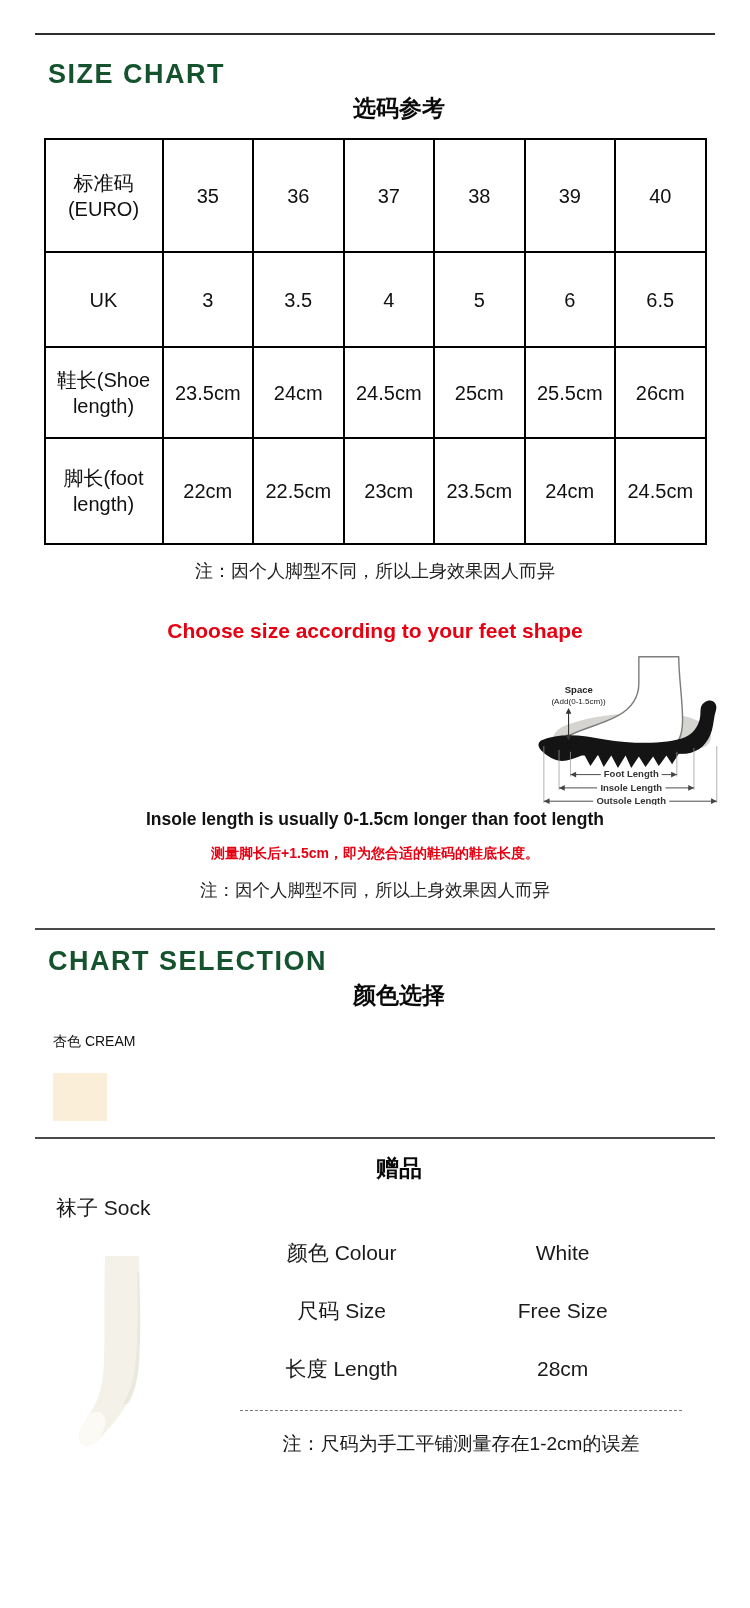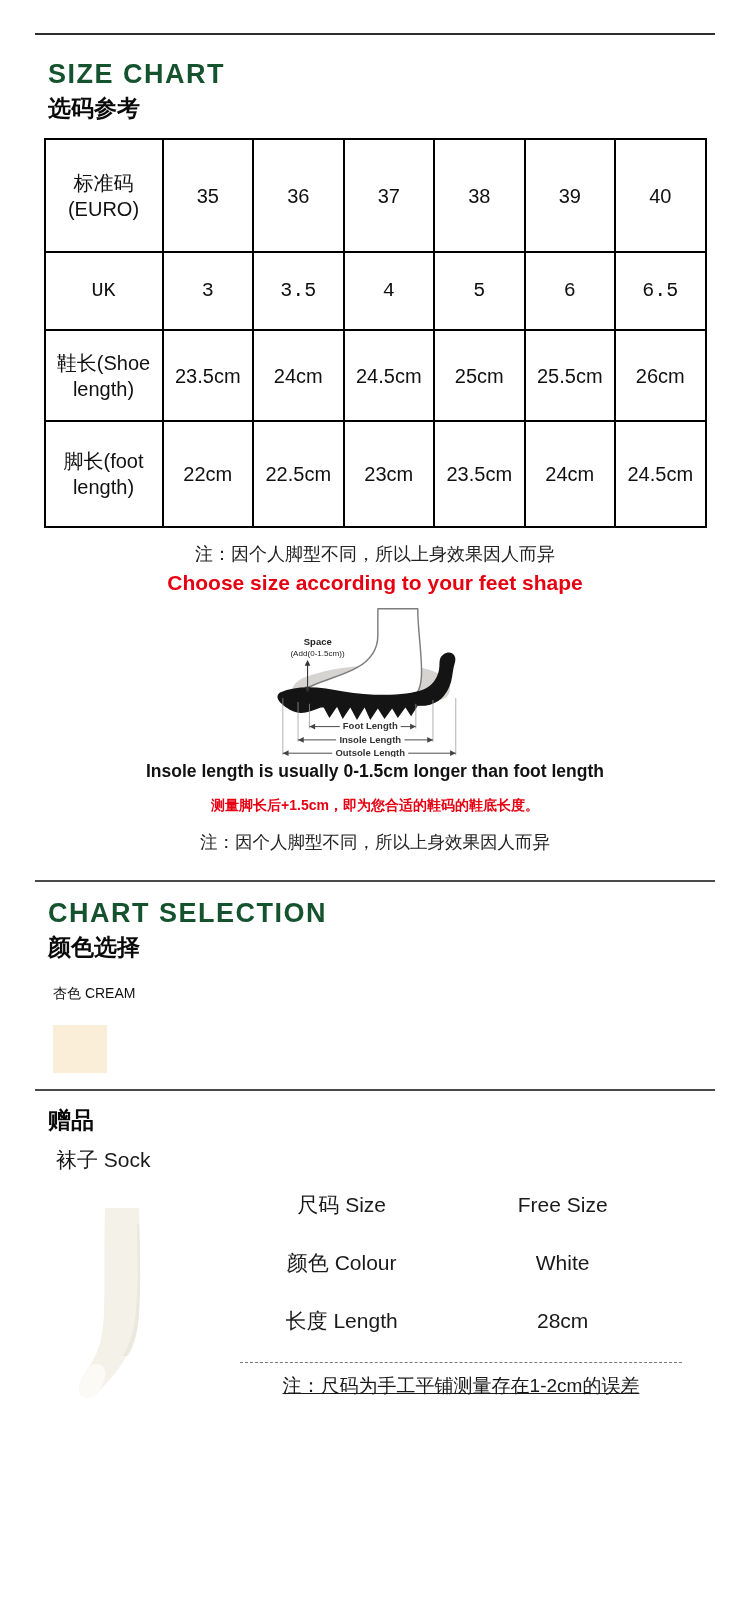--- a/index.html
+++ b/index.html
@@ -8,58 +8,58 @@
     width:750px; height:1608px; overflow:hidden;
     font-family:"Liberation Sans", sans-serif; color:#111;
     position:relative;
   }
   .rule { border-top:2px solid #2e2e2e; margin:0 35px; }
   .rule.light { border-top-color:#4a4a4a; }
 
   
   .sec-head { margin:24px 0 0 48px; }
   .sec-head .en { font-size:27px; font-weight:700; letter-spacing:1.5px; color:#14532d; }
-  .sec-head .zh { font-size:23px; font-weight:700; margin-top:3px; color:#0a0a0a; }
+  .sec-head .zh { font-size:23px; font-weight:700; margin-top:3px; color:#0a0a0a;text-align:center; }
 
   
   table.size { border-collapse:collapse; margin:14px auto 0; table-layout:fixed; width:663px; }
   table.size td {
     border:2px solid #000; text-align:center; vertical-align:middle;
     font-size:20px; color:#111; padding:4px 6px; line-height:1.3;
   }
   table.size col.hdr { width:118px; }
   tr.r1 td { height:113px; }
-  tr.r2 td { height:78px;font-family:Liberation Mono, monospace; }
+  tr.r2 td { height:95px; }
   tr.r3 td { height:91px; }
   tr.r4 td { height:106px; }
 
   .note { text-align:center; font-size:18px; color:#222; margin-top:14px; }
-  .fit-heading { text-align:center; font-size:21px; font-weight:700; margin-top:5px; }
-  .diagram-wrap { text-align:center; margin-top:10px; }
+  .fit-heading { text-align:center; font-size:21px; font-weight:700; margin-top:36px; }
+  .diagram-wrap { text-align:right; margin-top:10px; }
   .insole-en { text-align:center; font-size:17.5px; font-weight:700; color:#111; }
   .insole-zh { text-align:center; font-size:14px; font-weight:700; margin-top:15px; }
   .note2 { text-align:center; font-size:17.5px; color:#222; margin-top:15px; }
 
   .divider1 { margin-top:26px; }
   .colour-head { margin:16px 0 0 48px; }
   .swatch-label { margin:22px 0 0 53px; font-size:14px; text-underline-offset:4px; }
   .swatch { width:54px; height:48px; margin:22px 0 0 53px; }
 
   .divider2 { margin-top:16px; }
   .gift-head { margin:14px 0 0 48px; }
   .sock-label { margin:10px 0 0 56px; font-size:21px; color:#1a1a1a; }
 
   .gift-row { display:flex; margin-top:8px; }
   .sock-col { width:240px; text-align:center; padding-top:22px; }
   .gift-details { width:442px; margin-right:33px; padding-top:6px; }
   .detail-row { display:flex; height:34px; margin-bottom:24px; align-items:center; }
   .detail-row .lbl { width:46%; text-align:center; font-size:21px; color:#1a1a1a; }
   .detail-row .val { width:54%; text-align:center; font-size:21px; color:#1a1a1a; }
   .dashed { border-top:1.5px dashed #7a7a7a; margin-top:4px; }
-  .gift-note { text-align:center; font-size:19px; color:#1a1a1a; margin-top:10px;text-decoration:underline; }
+  .gift-note { text-align:center; font-size:19px; color:#1a1a1a; margin-top:20px; }
 
   svg text { font-family:"Liberation Sans", sans-serif; }
 </style>
 </head>
 <body>
 
 <div style="height:33px"></div>
 <div class="rule"></div>
 
 <div class="sec-head">
@@ -191,26 +191,26 @@
 <div class="gift-row">
   <div class="sock-col">
     <svg width="96" height="200" viewBox="0 0 90 200">
       <path d="M30,4 L64,4 C65,40 66,80 64,110 C63,126 59,139 51,153 C43,167 31,180 22,189 C14,197 3,194 4,184 C5,176 11,168 17,158 C25,145 28,130 29,110 C30,75 29,40 30,4 Z" fill="#f3f1e8"></path>
       <path d="M62,20 C63,60 63,95 60,115 C58,130 54,142 48,152 L53,152 C60,140 63,127 64,110 C66,80 65,45 64,20 Z" fill="#e7e4d8" opacity="0.7"></path>
       <path d="M22,189 C14,197 3,194 4,184 C5,177 10,170 15,162 C20,158 28,160 30,166 C32,172 27,184 22,189 Z" fill="#fbfaf5"></path>
     </svg>
   </div>
   <div class="gift-details">
     <div class="detail-row">
+      <div class="lbl">颜色 Colour</div>
+      <div class="val">White</div>
+    </div>
+    <div class="detail-row">
       <div class="lbl">尺码 Size</div>
       <div class="val">Free Size</div>
-    </div>
-    <div class="detail-row">
-      <div class="lbl">颜色 Colour</div>
-      <div class="val">White</div>
     </div>
     <div class="detail-row">
       <div class="lbl">长度 Length</div>
       <div class="val">28cm</div>
     </div>
     <div class="dashed"></div>
     <div class="gift-note">注：尺码为手工平铺测量存在1-2cm的误差</div>
   </div>
 </div>
 

